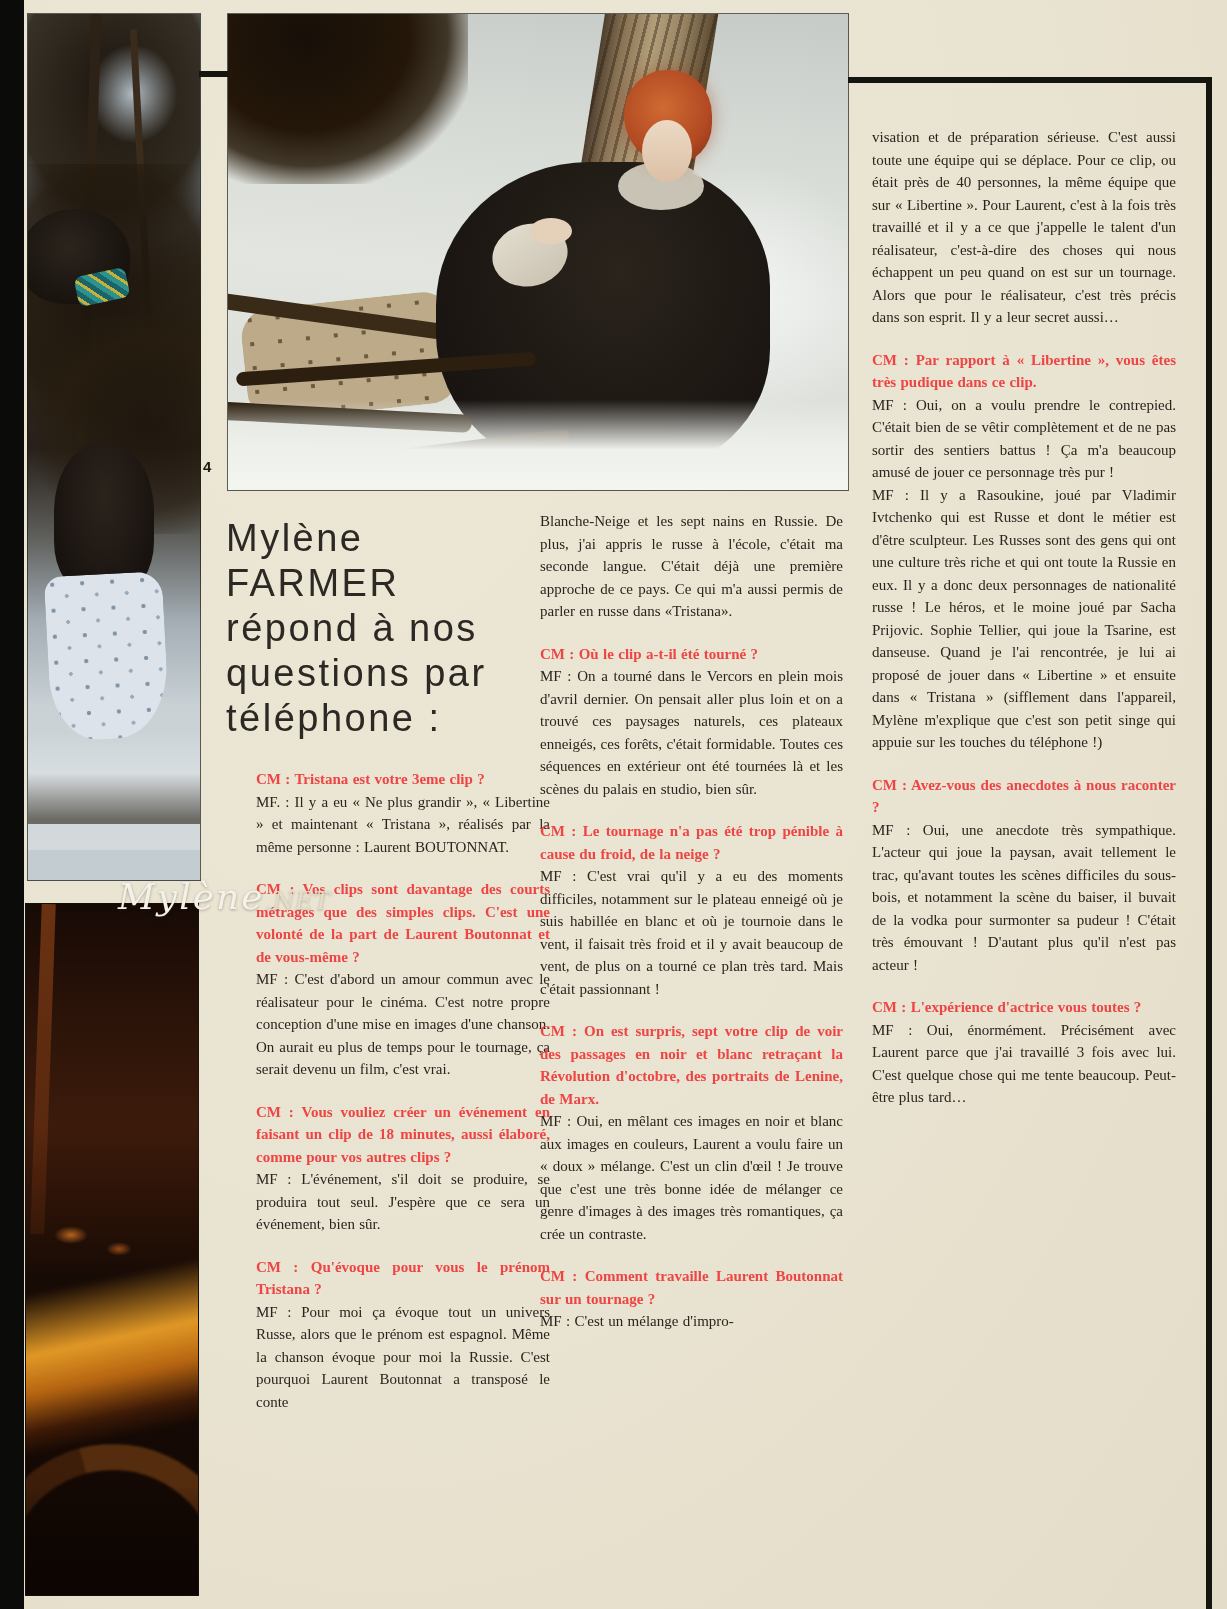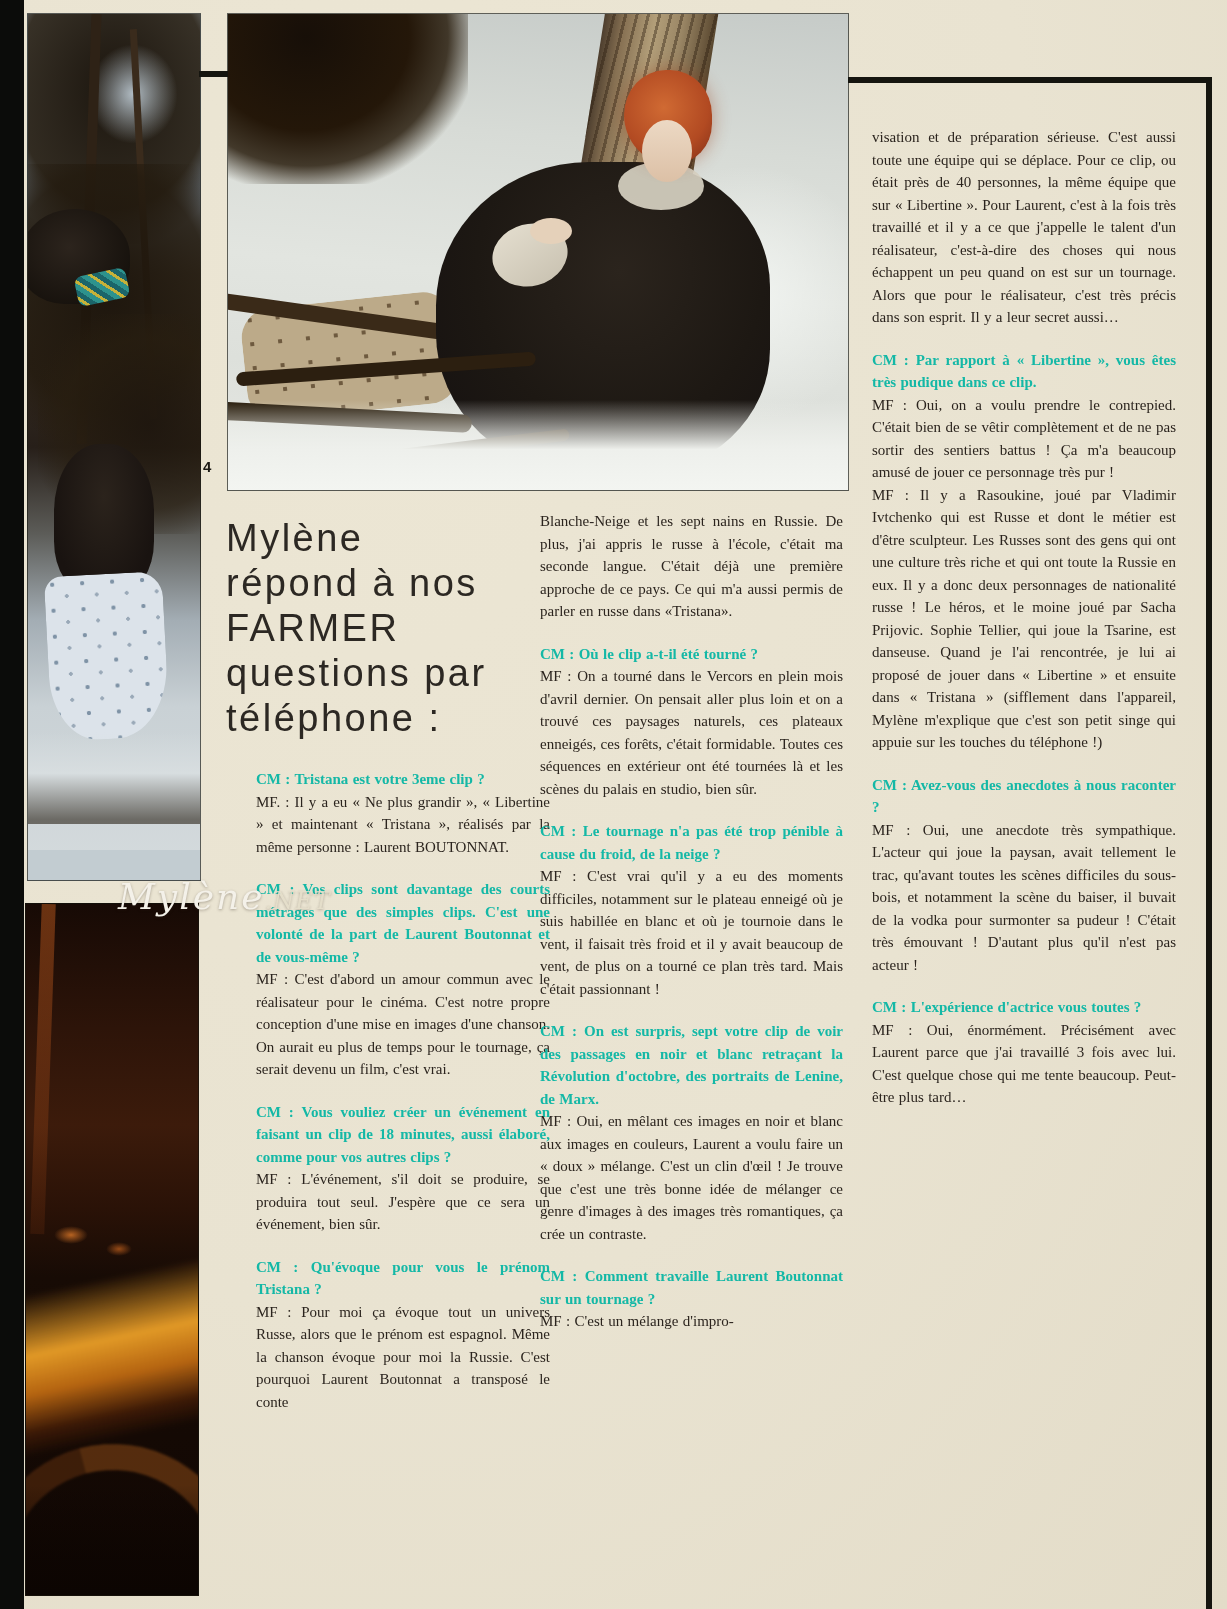--- a/index.html
+++ b/index.html
@@ -100,21 +100,21 @@
   
   .headline{position:absolute;left:226px;top:516px;width:300px;margin:0;
     font-family:"Liberation Sans","DejaVu Sans",sans-serif;font-weight:normal;
     font-size:38px;line-height:45px;letter-spacing:2.5px;color:#2c2823;}
   .headline div{white-space:nowrap;}
 
   
   .col{position:absolute;font-size:15px;line-height:22.5px;color:#2b241e;
     text-align:justify;hyphens:auto;-webkit-hyphens:auto;word-spacing:.04em;overflow:hidden;}
   .col p{margin:0;}
-  .col p.q{font-weight:bold;color:#14b8a6;}
+  .col p.q{font-weight:bold;color:#ef4444;}
   .col p + p.q{margin-top:20px;}
   .col1{left:228px;top:768px;width:294px;height:841px;margin-left:28px;}
   .col2{left:540px;top:510px;width:303px;height:1099px;}
   .col3{left:872px;top:126px;width:304px;height:1483px;}
 
   
   .watermark{position:absolute;left:118px;top:876px;z-index:5;white-space:nowrap;
     font-family:"DejaVu Serif",serif;font-style:italic;
     text-shadow:0 1px 3px rgba(40,30,20,.35);}
   .wm-name{font-size:36px;color:#f4f1e9;letter-spacing:2px;}
@@ -171,22 +171,22 @@
   </div>
 
   <div class="tick"></div>
   <div class="rule-top"></div>
   <div class="rule-right"></div>
 
   <div class="caption4">4</div>
 
   <h1 class="headline">
     <div>Mylène</div>
+    <div>FARMER</div>
     <div>répond à nos</div>
-    <div>FARMER</div>
     <div>questions par</div>
     <div>téléphone :</div>
   </h1>
 
   <div class="col col1">
     <p class="q">CM : Tristana est votre 3eme clip ?</p>
     <p class="a">MF. : Il y a eu « Ne plus grandir », « Libertine » et maintenant « Tristana », réalisés par la même personne : Laurent BOUTONNAT.</p>
     <p class="q">CM : Vos clips sont davantage des courts métrages que des simples clips. C'est une volonté de la part de Laurent Boutonnat et de vous-même ?</p>
     <p class="a">MF : C'est d'abord un amour commun avec le réalisateur pour le cinéma. C'est notre propre conception d'une mise en images d'une chanson. On aurait eu plus de temps pour le tournage, ça serait devenu un film, c'est vrai.</p>
     <p class="q">CM : Vous vouliez créer un événement en faisant un clip de 18 minutes, aussi élaboré, comme pour vos autres clips ?</p>

